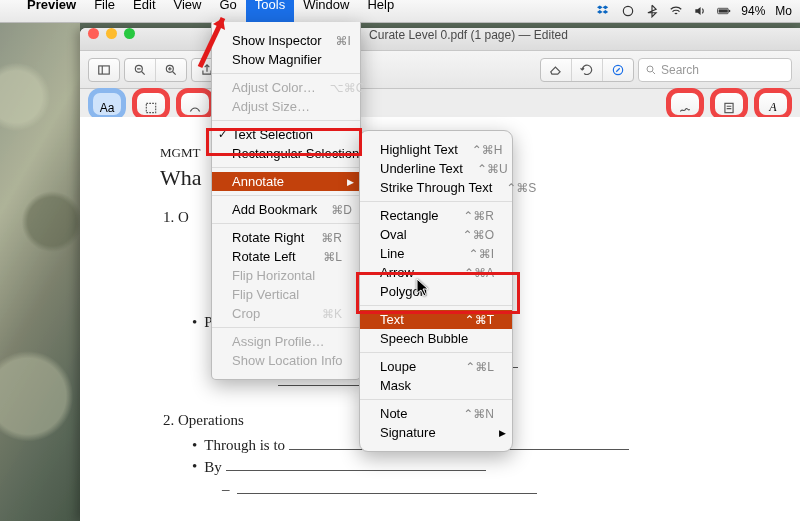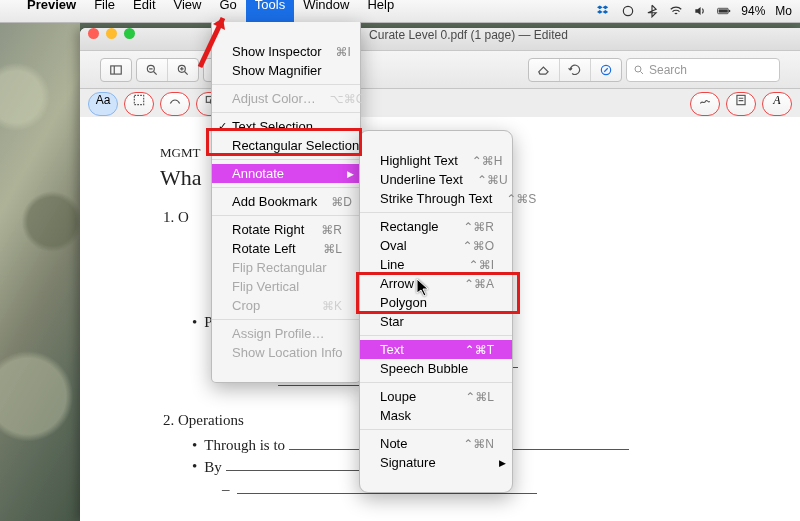--- a/index.html
+++ b/index.html
@@ -6,29 +6,29 @@
   .menubar{position:absolute;top:0;left:0;right:0;height:22px;background:linear-gradient(#f8f8f8,#e8e8e8);display:flex;align-items:center;padding:0 8px;z-index:100;border-bottom:1px solid #bbb}
   .apple{font-size:15px;margin-right:10px}
   .mb-item{padding:0 9px;height:34px;line-height:22px}
   .mb-item.active{background:#1a6fe8;color:#fff}
   .mb-app{font-weight:600}
   .mb-right{margin-left:auto;display:flex;align-items:center;gap:10px;font-size:12px}
   .mb-right span{display:inline-flex;align-items:center}
   .mb-icon svg{width:14px;height:14px;display:block}
   .arrow-annot{position:absolute;top:12px;left:195px;z-index:120;pointer-events:none}
   .arrow-annot svg{overflow:visible}
-  .menu{position:absolute;background:#f5f5f5;border:1px solid #bcbcbc;border-radius:0 0 5px 5px;box-shadow:0 6px 20px rgba(0,0,0,.3);padding:20px 0;z-index:110;min-width:140px}
+  .menu{position:absolute;background:#f5f5f5;border:1px solid #bcbcbc;border-radius:0 0 5px 5px;box-shadow:0 6px 20px rgba(0,0,0,.3);padding:9px 0;z-index:110;min-width:140px}
   .menu.main{top:22px;left:211px;width:148px;border-top:none;border-radius:0 0 5px 5px}
   .menu.sub{top:130px;left:359px;width:152px;border-radius:9px}
   .mi{display:flex;align-items:center;padding:1px 18px 1px 20px;height:17px;white-space:nowrap;position:relative}
   .mi .lbl{flex:1}
   .mi .sc{color:#888;font-size:12px;margin-left:14px}
   .mi.dis{color:#a9a9a9}
   .mi.dis .sc{color:#cfcfcf}
-  .mi.sel{background:#d946ef;color:#fff}
+  .mi.sel{background:#c2410c;color:#fff}
   .mi.sel .sc{color:#fff}
   .mi.has-sub::after{content:"▶";font-size:9px;position:absolute;right:6px}
   .mi.checked::before{content:"✓";position:absolute;left:6px;font-size:11px}
   .sep{height:1px;background:#dcdcdc;margin:4px 0}
   .hlbox{position:absolute;border:3px solid #e21a1a;pointer-events:none;z-index:150}
   .hlbox.h1{top:128px;left:206px;width:150px;height:22px}
   .hlbox.h2{top:272px;left:356px;width:158px;height:36px}
   .cursor{position:absolute;top:278px;left:416px;z-index:200;pointer-events:none}
   .cursor svg{filter:drop-shadow(0 0 1px rgba(0,0,0,.6))}
   
@@ -39,30 +39,30 @@
      radial-gradient(circle at 20% 15%,#c6cab0 0 6%,transparent 8%),
      radial-gradient(circle at 65% 40%,#5f6550 0 8%,transparent 10%),
      radial-gradient(circle at 35% 75%,#b5b9a0 0 10%,transparent 12%);opacity:.5}
   
   .win{position:absolute;top:28px;left:80px;right:0;bottom:0;background:#fff;border-top-left-radius:6px;box-shadow:-4px 0 10px rgba(0,0,0,.25);overflow:hidden}
   .titlebar{height:22px;background:linear-gradient(#ececec,#dcdcdc);display:flex;align-items:flex-start;padding:0 8px;border-bottom:1px solid #c7c7c7;font-size:12px}
   .traffic{display:flex;gap:7px;margin-right:10px}
   .dot{width:11px;height:11px;border-radius:50%}
   .dot.r{background:#ff5f57}.dot.y{background:#febc2e}.dot.g{background:#28c840}
   .title-center{flex:1;text-align:center;color:#4a4a4a}
-  .toolbar{height:37px;background:linear-gradient(#f5f5f5,#e7e7e7);border-bottom:1px solid #c5c5c5;display:flex;align-items:center;padding:0 20px;gap:4px}
+  .toolbar{height:37px;background:linear-gradient(#f5f5f5,#e7e7e7);border-bottom:1px solid #c5c5c5;display:flex;align-items:center;padding:0 8px;gap:4px}
   .tb-group{display:flex;border:1px solid #c0c0c0;border-radius:4px;background:linear-gradient(#fdfdfd,#f0f0f0);height:22px;align-items:center}
   .tb-btn{width:30px;height:22px;display:flex;align-items:center;justify-content:center;border-right:1px solid #d5d5d5}
   .tb-btn:last-child{border-right:none}
   .tb-btn svg{width:14px;height:14px}
   .tb-spacer{flex:1}
   .search{height:22px;width:140px;border:1px solid #c7c7c7;border-radius:4px;background:#fff;display:flex;align-items:center;padding:0 6px;gap:4px;color:#999;font-size:12px}
   .search svg{width:12px;height:12px}
   .edit-toolbar{height:30px;background:#ededed;border-bottom:1px solid #d4d4d4;display:flex;align-items:center;padding:0 8px;gap:6px}
-  .et-btn{width:28px;height:22px;border:1px solid #ef4444;border-radius:12px;background:linear-gradient(#fff,#f2f2f2);display:flex;align-items:flex-start;justify-content:center;font-size:12px}
+  .et-btn{width:28px;height:22px;border:5px solid #ef4444;border-radius:12px;background:linear-gradient(#fff,#f2f2f2);display:flex;align-items:flex-end;justify-content:center;font-size:12px}
   .et-btn.sel{background:#cfe3fb;border-color:#8ab7ee}
   .doc{position:absolute;top:89px;left:0;right:0;bottom:0;background:#fff;overflow:hidden;padding:28px 80px;font-family:"Times New Roman",serif;font-size:15px;color:#222}
   .doc h2{font-family:"Times New Roman",serif;font-weight:400;font-size:22px;margin:4px 0 18px}
   .doc .small{font-size:13px}
   .doc ol{margin:0 0 0 18px;padding:0}
   .doc ol>li{margin-bottom:12px}
   .doc ul{list-style:none;margin:6px 0 0 14px;padding:0}
   .doc ul>li{margin:3px 0}
   .doc ul>li::before{content:"•";margin-right:7px}
   .doc .dash{margin-left:30px}
@@ -268,20 +268,23 @@
       <span class="sc">⌘I</span>
     </div>
   <div class="mi">
       <span class="lbl">Show Magnifier</span>
     </div>
   <div class="sep"></div>
   <div class="mi dis">
       <span class="lbl">Adjust Color…</span>
       <span class="sc">⌥⌘C</span>
     </div>
+  <div class="mi dis">
+      <span class="lbl">Adjust Size…</span>
+    </div>
   <div class="sep"></div>
   <div class="mi checked">
       <span class="lbl">Text Selection</span>
     </div>
   <div class="mi">
       <span class="lbl">Rectangular Selection</span>
     </div>
   <div class="sep"></div>
   <div class="mi sel has-sub">
       <span class="lbl">Annotate</span>
@@ -294,21 +297,21 @@
   <div class="sep"></div>
   <div class="mi">
       <span class="lbl">Rotate Right</span>
       <span class="sc">⌘R</span>
     </div>
   <div class="mi">
       <span class="lbl">Rotate Left</span>
       <span class="sc">⌘L</span>
     </div>
   <div class="mi dis">
-      <span class="lbl">Flip Rectangular</span>
+      <span class="lbl">Flip Horizontal</span>
     </div>
   <div class="mi dis">
       <span class="lbl">Flip Vertical</span>
     </div>
   <div class="mi dis">
       <span class="lbl">Crop</span>
       <span class="sc">⌘K</span>
     </div>
   <div class="sep"></div>
   <div class="mi dis">
@@ -344,23 +347,20 @@
   <div class="mi">
       <span class="lbl">Line</span>
       <span class="sc">⌃⌘I</span>
     </div>
   <div class="mi">
       <span class="lbl">Arrow</span>
       <span class="sc">⌃⌘A</span>
     </div>
   <div class="mi">
       <span class="lbl">Polygon</span>
-    </div>
-  <div class="mi">
-      <span class="lbl">Star</span>
     </div>
   <div class="sep"></div>
   <div class="mi sel">
       <span class="lbl">Text</span>
       <span class="sc">⌃⌘T</span>
     </div>
   <div class="mi">
       <span class="lbl">Speech Bubble</span>
     </div>
   <div class="sep"></div>

